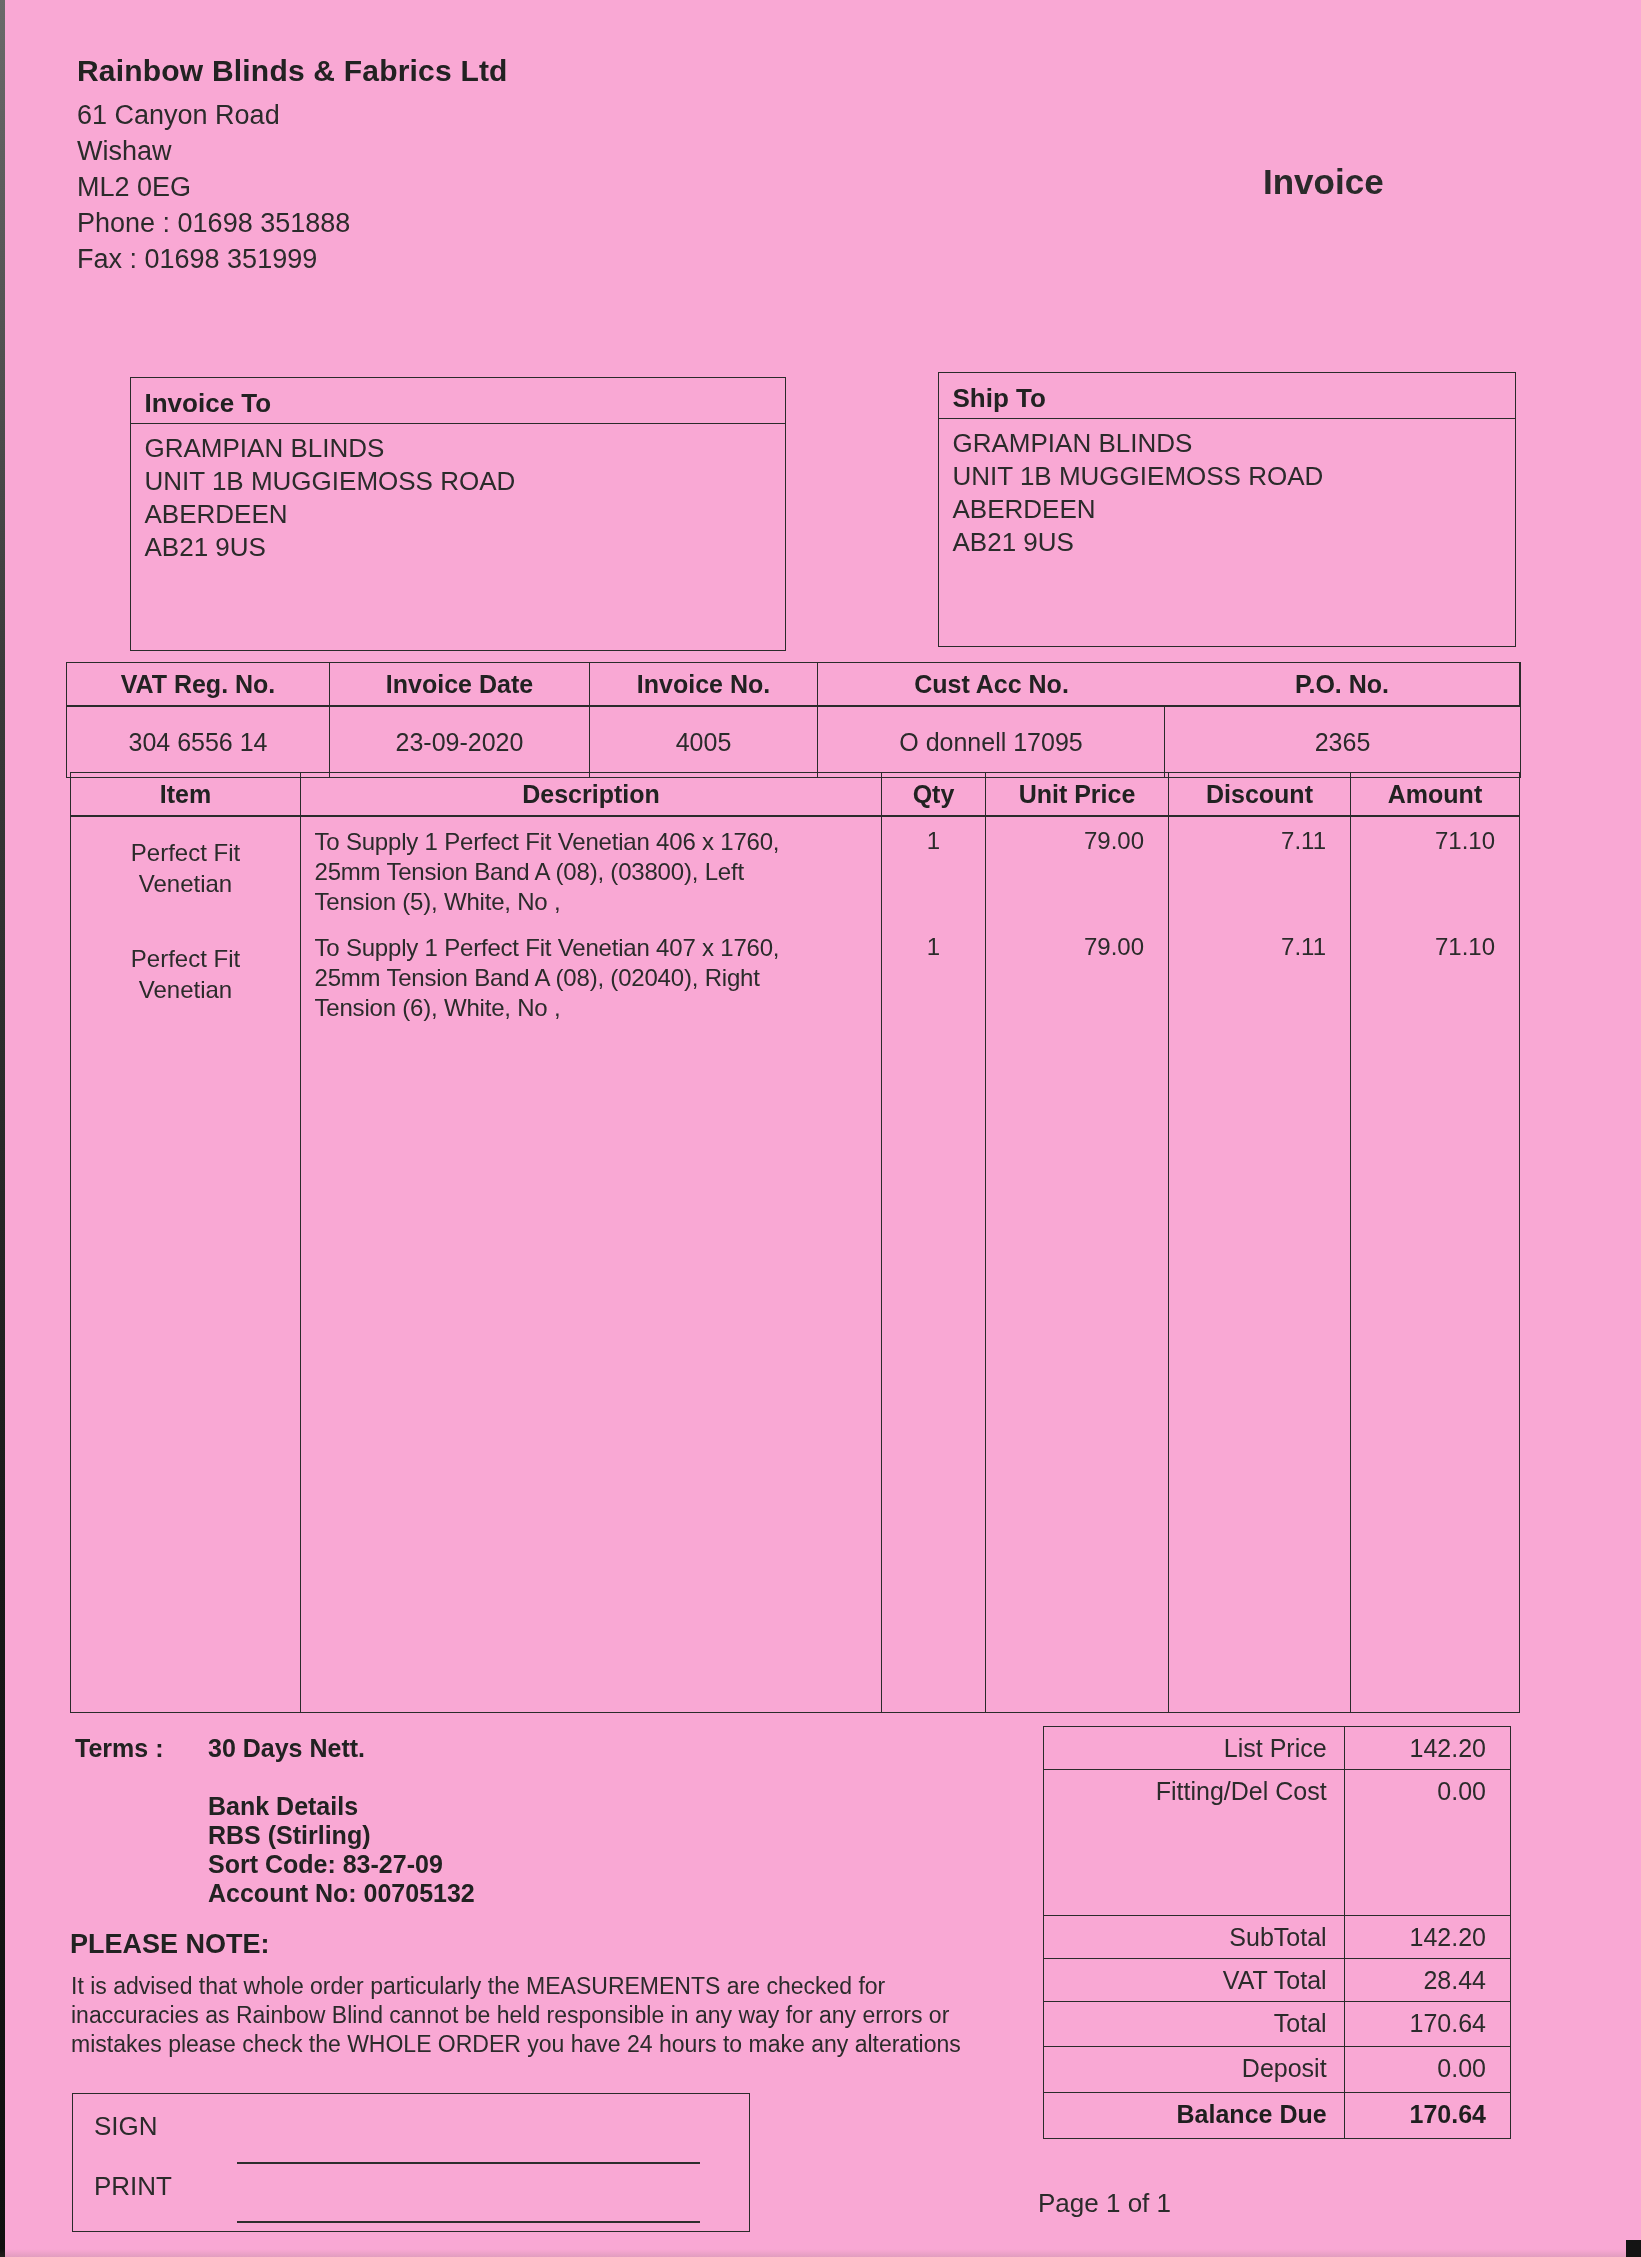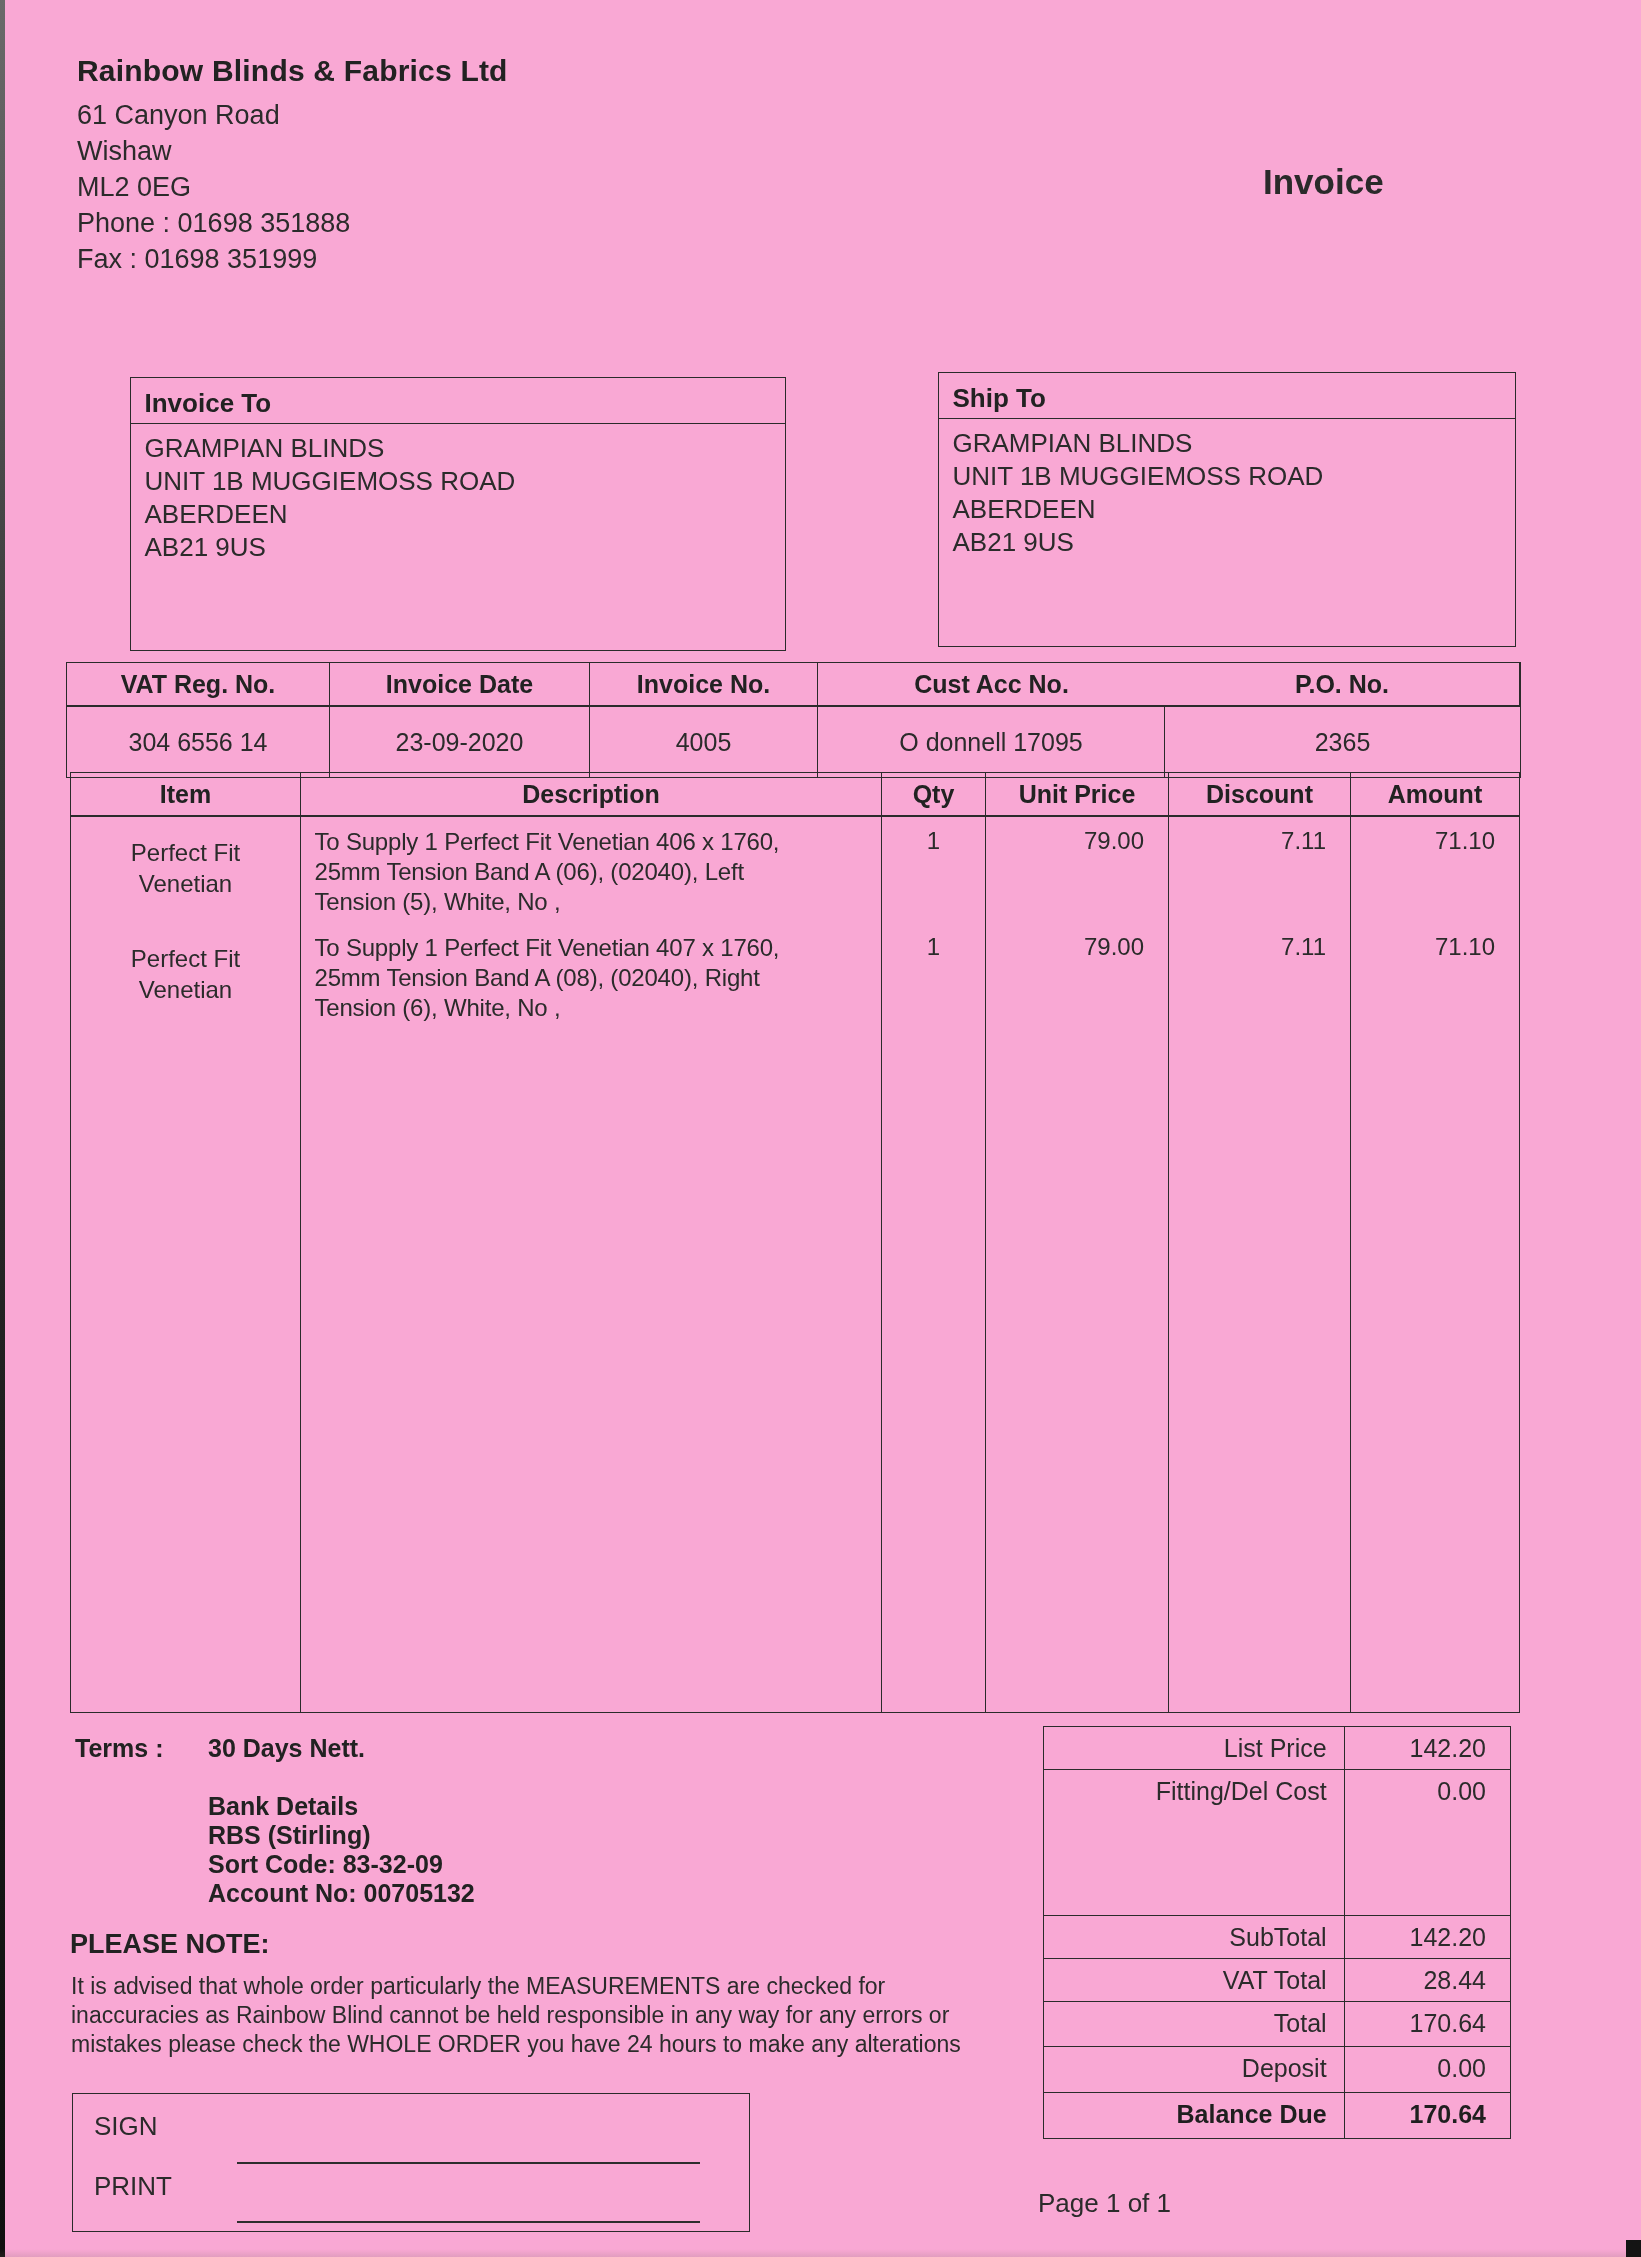--- a/index.html
+++ b/index.html
@@ -168,21 +168,21 @@
     <div class="c h">Qty</div>
     <div class="c h">Unit Price</div>
     <div class="c h">Discount</div>
     <div class="c h last">Amount</div>
 
     <div class="c cell-item">
       <div class="wrapbox">Perfect Fit Venetian</div>
     </div>
     <div class="c cell-desc">
       <div>To Supply 1 Perfect Fit Venetian  406 x 1760,</div>
-      <div>25mm Tension Band A (06), (02040), Left</div>
+      <div>25mm Tension Band A (08), (03800), Left</div>
       <div>Tension (5), White, No ,</div>
     </div>
     <div class="c cell-qty">1</div>
     <div class="c cell-num">79.00</div>
     <div class="c cell-num">7.11</div>
     <div class="c cell-num last">71.10</div>
 
     <div class="c cell-item">
       <div class="wrapbox">Perfect Fit Venetian</div>
     </div>
@@ -195,21 +195,21 @@
     <div class="c cell-num">79.00</div>
     <div class="c cell-num">7.11</div>
     <div class="c cell-num last">71.10</div>
   </div>
 
   <div class="abs terms-label">Terms :</div>
   <div class="abs terms-value">30 Days Nett.</div>
   <div class="abs bank-block">
     <div>Bank Details</div>
     <div>RBS (Stirling)</div>
-    <div>Sort Code: 83-32-09</div>
+    <div>Sort Code: 83-27-09</div>
     <div>Account No: 00705132</div>
   </div>
 
   <div class="abs note-heading">PLEASE NOTE:</div>
   <div class="abs note-body">It is advised that whole order particularly the MEASUREMENTS are checked for inaccuracies as Rainbow Blind cannot be held responsible in any way for any errors or mistakes please check the WHOLE ORDER you have 24 hours to make any alterations</div>
 
   <div class="abs totals-table">
     <div class="row r-list">
       <div class="lbl">List Price</div>
       <div class="val">142.20</div>

